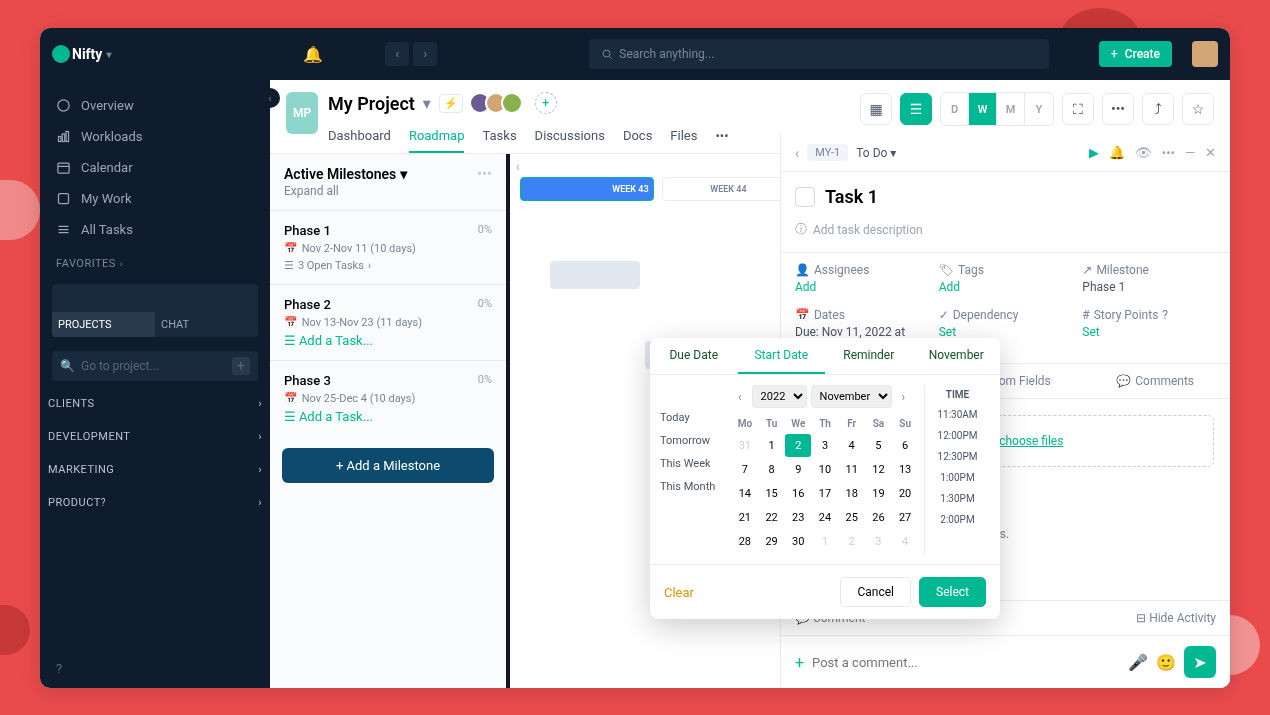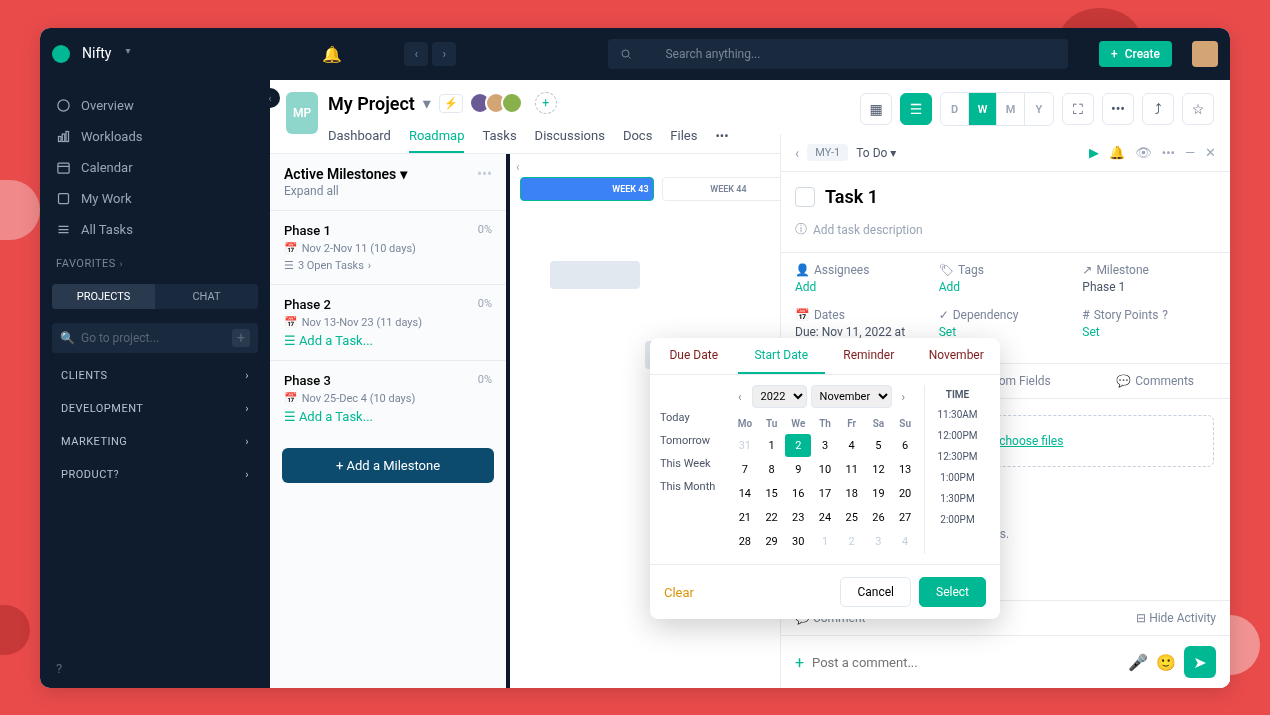--- a/index.html
+++ b/index.html
@@ -1,39 +1,39 @@
 <!DOCTYPE html>
 <html><head>
 <meta charset="utf-8">
 <style>
 *{box-sizing:border-box;margin:0;padding:0;font-family:-apple-system,BlinkMacSystemFont,"Segoe UI",Roboto,sans-serif;}
 body{background:#e94b4b;width:1270px;height:715px;overflow:hidden;position:relative;}
 .app{position:absolute;top:28px;left:40px;width:1190px;height:660px;background:#fff;border-radius:10px;overflow:hidden;display:flex;flex-direction:column;box-shadow:0 4px 20px rgba(0,0,0,.15);}
 .topbar{height:52px;background:#0e1c2e;display:flex;align-items:center;padding:0 12px;gap:12px;}
-.logo{display:flex;gap:12px;color:#fff;font-weight:400;font-size:14px;}
+.logo{display:flex;align-items:center;gap:2px;color:#fff;font-weight:700;font-size:14px;}
 .logo-mark{width:18px;height:18px;background:#00b894;border-radius:50%;position:relative;}
 .chev{color:#7a8599;font-size:10px;margin-left:2px;}
 .bell{color:#7a8599;font-size:16px;margin-left:180px;}
 .navbtns{display:flex;gap:4px;margin-left:50px;}
 .navbtn{width:24px;height:24px;background:#1a2a3e;border-radius:4px;display:flex;align-items:center;justify-content:center;color:#7a8599;font-size:12px;cursor:pointer;}
-.search{flex:1;max-width:460px;height:30px;background:#1a2a3e;border-radius:4px;display:flex;align-items:center;padding:0 12px;color:#7a8599;font-size:12px;margin-left:140px;gap:27px;}
+.search{flex:1;max-width:460px;height:30px;background:#1a2a3e;border-radius:4px;display:flex;align-items:center;padding:0 12px;color:#7a8599;font-size:12px;margin-left:140px;}
 .search svg{width:12px;height:12px;margin-right:6px;}
 .create-btn{background:#00b894;color:#fff;border:none;border-radius:4px;padding:6px 12px;font-size:12px;font-weight:500;display:flex;align-items:center;gap:4px;cursor:pointer;margin-left:auto;}
 .avatar-top{width:26px;height:26px;border-radius:4px;background:#d4a574;margin-left:8px;}
 .body{flex:1;display:flex;overflow:hidden;}
 .sidebar{width:230px;background:#0e1c2e;color:#b8c2d0;display:flex;flex-direction:column;font-size:13px;position:relative;}
 .nav-item{display:flex;align-items:center;gap:10px;padding:8px 16px;cursor:pointer;color:#9aa5b5;}
 .nav-item svg{width:15px;height:15px;}
 .fav-h{padding:12px 16px 6px;font-size:11px;letter-spacing:.5px;color:#7a8599;display:flex;align-items:center;gap:4px;}
 .tabs{display:flex;margin:8px 12px;background:#1a2a3e;border-radius:4px;overflow:hidden;font-size:11px;}
-.tab{flex:1;text-align:center;padding:6px;cursor:pointer;color:#9aa5b5;}
+.tab{flex:1;padding:6px;cursor:pointer;color:#9aa5b5;margin-top:28px;}
 .tab.active{background:#2a3a4e;color:#fff;}
 .proj-search{margin:6px 12px;display:flex;align-items:center;gap:6px;padding:6px 8px;background:#1a2a3e;border-radius:4px;color:#5a6578;font-size:12px;}
 .proj-search .plus{margin-left:auto;background:#2a3a4e;width:18px;height:18px;border-radius:3px;display:flex;align-items:center;justify-content:center;font-size:14px;}
-.cat{display:flex;align-items:center;justify-content:space-between;padding:10px 21px;font-size:11px;letter-spacing:.5px;color:#b8c2d0;cursor:pointer;}
+.cat{display:flex;align-items:center;justify-content:space-between;padding:10px 8px;font-size:11px;letter-spacing:.5px;color:#b8c2d0;cursor:pointer;}
 .help{position:absolute;bottom:12px;left:16px;color:#5a6578;}
 .collapse-btn{position:absolute;top:8px;right:-10px;width:20px;height:20px;background:#0e1c2e;border-radius:50%;display:flex;align-items:center;justify-content:center;color:#7a8599;font-size:10px;z-index:5;}
 .main{flex:1;display:flex;flex-direction:column;background:#fff;overflow:hidden;}
 .proj-header{padding:12px 16px 0;display:flex;align-items:flex-start;gap:10px;border-bottom:1px solid #e8ecf0;}
 .proj-badge{width:32px;height:42px;background:#8ed6cc;border-radius:6px;display:flex;align-items:center;justify-content:center;color:#fff;font-weight:600;font-size:12px;}
 .proj-title-row{display:flex;align-items:center;gap:8px;}
 .proj-title{font-size:18px;font-weight:600;}
 .members{display:flex;margin-left:4px;}
 .member{width:22px;height:22px;border-radius:50%;border:2px solid #fff;margin-left:-6px;}
 .m1{background:#6b5b95;}
@@ -90,21 +90,21 @@
 .tp-body{flex:1;padding:16px;overflow:auto;}
 .dropzone{border:1px dashed #c5d0dc;border-radius:6px;padding:18px;text-align:center;font-size:12px;color:#7a8599;}
 .dropzone a{color:#00b894;text-decoration:underline;}
 .hint{margin-top:60px;font-size:12px;color:#7a8599;}
 .comment-row{border-top:1px solid #e8ecf0;padding:10px 14px;display:flex;align-items:center;justify-content:space-between;font-size:12px;color:#7a8599;}
 .comment-input{border-top:1px solid #e8ecf0;padding:10px 14px;display:flex;align-items:center;gap:8px;}
 .comment-input input{flex:1;border:none;outline:none;font-size:13px;color:#7a8599;}
 .send{background:#00b894;width:32px;height:32px;border-radius:6px;display:flex;align-items:center;justify-content:center;color:#fff;cursor:pointer;}
 .date-popup{position:absolute;top:310px;left:610px;width:350px;background:#fff;border-radius:8px;box-shadow:0 8px 30px rgba(0,0,0,.2);z-index:100;font-size:12px;}
 .dp-tabs{display:flex;border-bottom:1px solid #e8ecf0;}
-.dptab{flex:1;text-align:center;padding:10px 4px;cursor:pointer;color:#7f1d1d;font-size:12px;}
+.dptab{flex:1;text-align:center;padding:10px 4px;cursor:pointer;color:#14532d;font-size:12px;}
 .dptab.active{color:#00b894;border-bottom:2px solid #00b894;}
 .dp-body{display:flex;padding:10px;}
 .dp-quick{width:72px;display:flex;flex-direction:column;gap:10px;font-size:11px;color:#4a5568;padding-top:26px;}
 .dp-quick span{cursor:pointer;}
 .dp-cal{flex:1;}
 .dp-cal-head{display:flex;align-items:center;gap:4px;margin-bottom:6px;}
 .dp-cal-head select{border:1px solid #e2e8f0;border-radius:4px;padding:3px 4px;font-size:11px;}
 .dp-nav{padding:2px 6px;cursor:pointer;color:#7a8599;}
 .cal-grid{display:grid;grid-template-columns:repeat(7,1fr);gap:1px;text-align:center;}
 .cal-h{font-size:10px;font-weight:600;color:#7a8599;padding:4px 0;}

